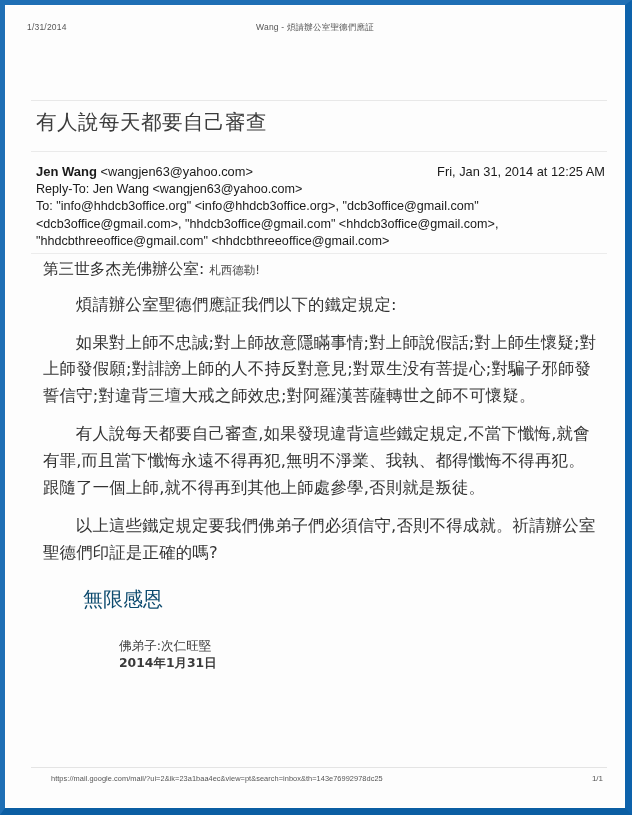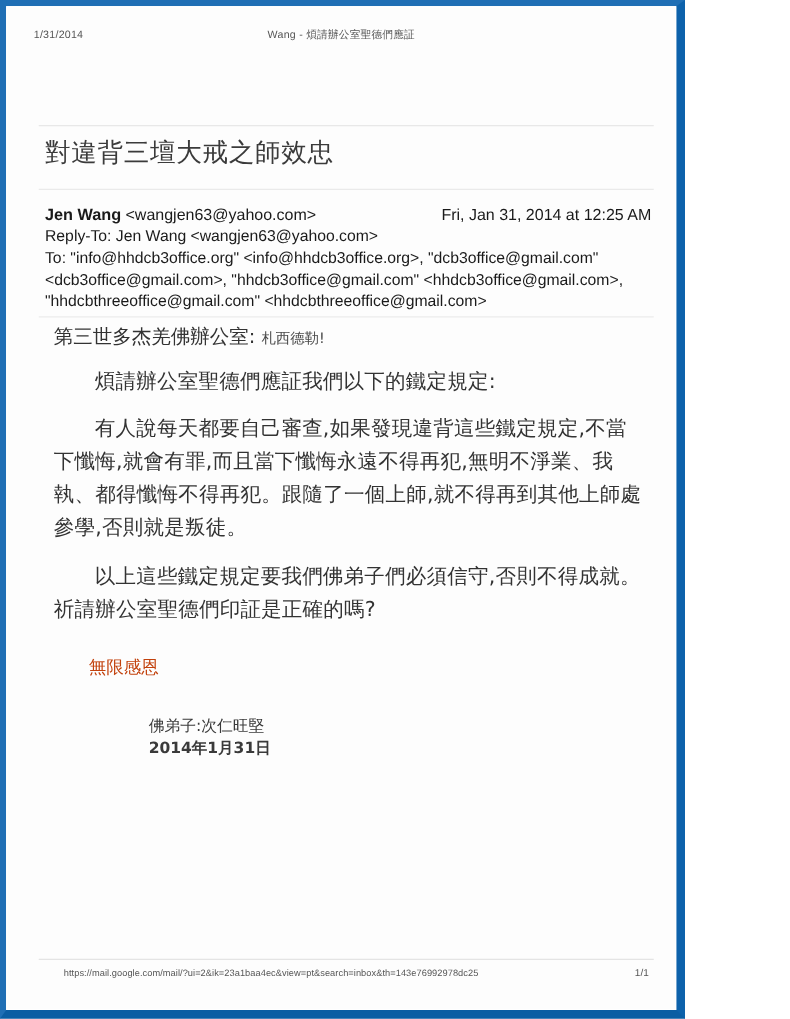--- a/index.html
+++ b/index.html
@@ -9,21 +9,21 @@
   body {
     width: 632px;
     height: 815px;
     background: #ffffff;
     font-family: "Liberation Sans", sans-serif;
     overflow: hidden;
   }
   .page-frame {
     position: absolute;
     left: 0; top: 0;
-    width: 548px;
+    width: 632px;
     height: 815px;
     box-sizing: border-box;
     background: #ffffff;
     border-left: 5px solid #1f6fb5;
     border-top: 5px solid #1f6fb5;
     border-right: 7px solid #0d62ab;
     border-bottom: 7px solid #0b5ea3;
   }
   .page-sheet {
     position: absolute;
@@ -174,23 +174,23 @@
   .para {
     font-size: 16.4px;
     line-height: 26.6px;
     color: #333;
     margin: 0 0 12px 0;
     text-indent: 2em;
     letter-spacing: 0.2px;
   }
   .para.tight { margin-bottom: 11px; }
   .closing {
-    font-size: 14px;
+    font-size: 20px;
     line-height: 26px;
-    color: #c2410c;
+    color: #0c4a6e;
     margin: 20px 0 0 0;
     text-indent: 2em;
   }
   .signature {
     margin: 26px 0 0 0;
     padding-left: 76px;
     font-size: 12.6px;
     line-height: 16.6px;
     color: #3a3a3a;
   }
@@ -229,37 +229,38 @@
 <div class="page-frame">
   <div class="page-sheet">
 
     <div class="print-header">
       <span class="print-date">1/31/2014</span>
       <span class="print-title">Wang - 煩請辦公室聖德們應証</span>
     </div>
 
     <div class="logo-rule"></div>
 
-    <div class="subject">對違背三壇大戒之師效忠</div>
+    <div class="subject">有人說每天都要自己審查</div>
     <div class="subject-rule"></div>
 
     <div class="mail-headers">
       <div class="from-row">
         <span class="from-name">Jen Wang</span>
         <span class="from-email">&lt;wangjen63@yahoo.com&gt;</span>
         <span class="date-stamp">Fri, Jan 31, 2014 at 12:25 AM</span>
       </div>
       <div class="reply-to">Reply-To: Jen Wang &lt;wangjen63@yahoo.com&gt;</div>
       <div class="to-line">To: "info@hhdcb3office.org" &lt;info@hhdcb3office.org&gt;, "dcb3office@gmail.com" &lt;dcb3office@gmail.com&gt;, "hhdcb3office@gmail.com" &lt;hhdcb3office@gmail.com&gt;, "hhdcbthreeoffice@gmail.com" &lt;hhdcbthreeoffice@gmail.com&gt;</div>
     </div>
     <div class="headers-rule"></div>
 
     <div class="mail-body">
       <p class="salutation"><span>第三世多杰羌佛辦公室:</span> <span class="greeting">札西德勒!</span></p>
       <p class="para tight">煩請辦公室聖德們應証我們以下的鐵定規定:</p>
+      <p class="para">如果對上師不忠誠;對上師故意隱瞞事情;對上師說假話;對上師生懷疑;對上師發假願;對誹謗上師的人不持反對意見;對眾生没有菩提心;對騙子邪師發誓信守;對違背三壇大戒之師效忠;對阿羅漢菩薩轉世之師不可懷疑。</p>
       <p class="para">有人說每天都要自己審查,如果發現違背這些鐵定規定,不當下懺悔,就會有罪,而且當下懺悔永遠不得再犯,無明不淨業、我執、都得懺悔不得再犯。跟隨了一個上師,就不得再到其他上師處參學,否則就是叛徒。</p>
       <p class="para">以上這些鐵定規定要我們佛弟子們必須信守,否則不得成就。祈請辦公室聖德們印証是正確的嗎?</p>
       <p class="closing">無限感恩</p>
       <div class="signature">
         <span class="sig-name">佛弟子:次仁旺堅</span>
         <span class="sig-date">2014年1月31日</span>
       </div>
     </div>
 
     <div class="footer-rule"></div>

